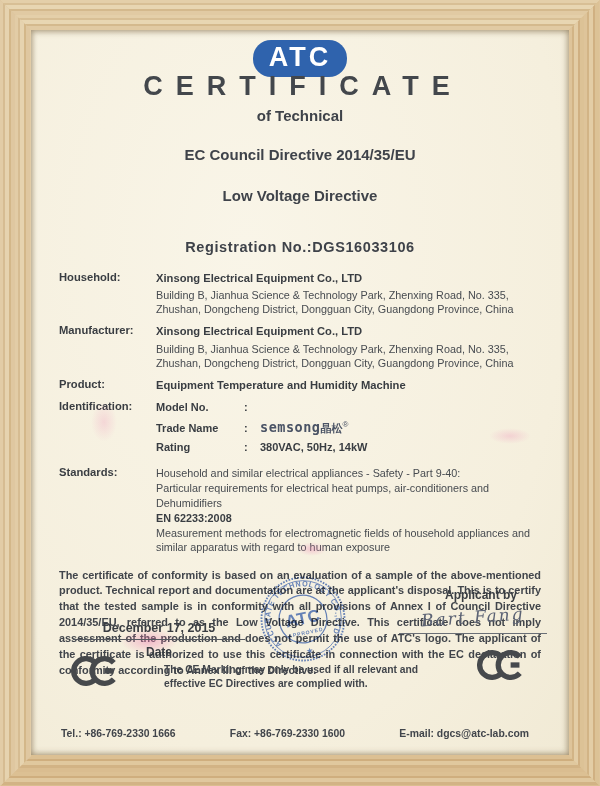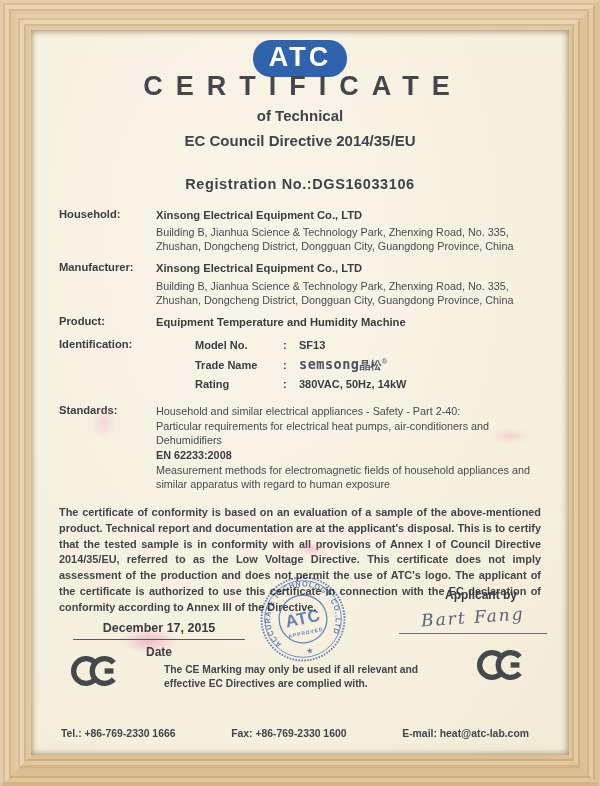--- a/index.html
+++ b/index.html
@@ -30,31 +30,31 @@
   .s2{left:266px;top:512px;width:30px;height:14px;background:radial-gradient(ellipse,rgba(236,120,175,.35),rgba(236,120,175,0) 70%);}
   .s3{left:458px;top:398px;width:42px;height:16px;background:radial-gradient(ellipse,rgba(236,120,175,.25),rgba(236,120,175,0) 70%);}
   .s4{left:60px;top:372px;width:26px;height:40px;background:radial-gradient(ellipse,rgba(236,120,175,.22),rgba(236,120,175,0) 70%);}
   
   .cert-head{text-align:center;}
   .logo-pill{display:inline-block;background:#2f63ad;border-radius:18px;padding:2px 16px 4px;margin-top:2px;}
   .logo-pill span{color:#ffffff;font-weight:bold;font-size:27px;letter-spacing:3px;
      text-shadow:0 0 1px #2f63ad;}
   .cert-title{margin:-6px 0 0;font-size:27px;font-weight:bold;letter-spacing:13px;color:#43474c;text-indent:6px;}
   .cert-sub{margin-top:5px;font-size:15px;font-weight:bold;color:#3f434a;}
-  .cert-dir{margin-top:8px;font-size:15px;font-weight:bold;line-height:1.25;color:#3f434a;}
-  .cert-reg{margin-top:25px;font-size:14.5px;font-weight:bold;letter-spacing:.6px;color:#3e4249;}
+  .cert-dir{margin-top:22px;font-size:15px;font-weight:bold;line-height:1.25;color:#3f434a;}
+  .cert-reg{margin-top:33px;font-size:14.5px;font-weight:bold;letter-spacing:.6px;color:#3e4249;}
   
   .cert-rows{margin-top:16px;}
   .row{display:grid;grid-template-columns:97px 1fr;margin-bottom:8px;}
   .row .lab{font-size:11.2px;font-weight:bold;color:#393d42;}
   .row .val{font-size:10.8px;line-height:1.3;}
   .company{font-weight:bold;font-size:11.2px;margin-bottom:3px;color:#393d42;}
   .addr{color:#474b50;}
   .prod{font-weight:bold;font-size:11.2px;color:#393d42;}
-  .subrow{display:grid;grid-template-columns:88px 16px 1fr;margin-bottom:4px;align-items:baseline;margin-left:39px;}
+  .subrow{display:grid;grid-template-columns:88px 16px 1fr;margin-bottom:4px;align-items:baseline;}
   .subrow .slab,.subrow .colon{font-weight:bold;font-size:11px;color:#393d42;}
   .subrow .sval{font-weight:bold;font-size:11px;color:#393d42;}
   .brand{font-size:13.5px;font-weight:bold;letter-spacing:.5px;color:#4a5365;font-family:"DejaVu Sans Mono","Liberation Mono",monospace;}
   .brand-cjk{font-size:11px;font-weight:bold;color:#4a5365;}
   .brand-reg{font-size:8px;vertical-align:super;color:#4a5365;}
   .std-b{font-weight:bold;font-size:10.8px;line-height:1.3;margin:0 0 1px;color:#393d42;}
   .std-r{font-size:10.8px;line-height:1.3;margin:0 0 1px;color:#474b50;}
   .declaration{margin:13px 0 0;font-size:10.9px;font-weight:bold;line-height:1.45;
     text-align:justify;color:#41454b;}
   
@@ -100,20 +100,21 @@
     <div class="smudge s3"></div>
     <div class="smudge s4"></div>
 
     <header class="cert-head">
       <div class="logo-pill">
         <span>ATC</span>
       </div>
       <h1 class="cert-title">CERTIFICATE</h1>
       <div class="cert-sub">of Technical</div>
       <div class="cert-dir">EC Council Directive 2014/35/EU</div>
+      <div class="cert-dir">Low Voltage Directive</div>
       <div class="cert-reg">Registration No.:DGS16033106</div>
     </header>
 
     <main class="cert-rows">
       <div class="row">
         <div class="lab">Household:</div>
         <div class="val">
           <div class="company">Xinsong Electrical Equipment Co., LTD</div>
           <div class="addr">Building B, Jianhua Science &amp; Technology Park, Zhenxing Road, No. 335, Zhushan, Dongcheng District, Dongguan City, Guangdong Province, China</div>
         </div>
@@ -133,39 +134,38 @@
           <div class="prod">Equipment Temperature and Humidity Machine</div>
         </div>
       </div>
 
       <div class="row">
         <div class="lab">Identification:</div>
         <div class="val">
           <div class="subrow">
             <span class="slab">Model No.</span>
             <span class="colon">:</span>
-            <span class="sval">SF13</span>
           </div>
           <div class="subrow">
             <span class="slab">Trade Name</span>
             <span class="colon">:</span>
             <span><span class="brand">semsong</span><span class="brand-cjk">晶松</span><span class="brand-reg">®</span></span>
           </div>
           <div class="subrow">
             <span class="slab">Rating</span>
             <span class="colon">:</span>
             <span class="sval">380VAC, 50Hz, 14kW</span>
           </div>
         </div>
       </div>
 
       <div class="row">
         <div class="lab">Standards:</div>
         <div class="val">
-          <p class="std-r">Household and similar electrical appliances - Safety - Part 2-40:</p>
+          <p class="std-r">Household and similar electrical appliances - Safety - Part 9-40:</p>
           <p class="std-r">Particular requirements for electrical heat pumps, air-conditioners and Dehumidifiers</p>
           <p class="std-b">EN 62233:2008</p>
           <p class="std-r">Measurement methods for electromagnetic fields of household appliances and similar apparatus with regard to human exposure</p>
         </div>
       </div>
     </main>
 
     <p class="declaration">The certificate of conformity is based on an evaluation of a sample of the above-mentioned product. Technical report and documentation are at the applicant's disposal. This is to certify that the tested sample is in conformity with all provisions of Annex I of Council Directive 2014/35/EU, referred to as the Low Voltage Directive. This certificate does not imply assessment of the production and does not permit the use of ATC's logo. The applicant of the certificate is authorized to use this certificate in connection with the EC declaration of conformity according to Annex III of the Directive.</p>
 
     <div class="cert-footer">
@@ -201,17 +201,17 @@
         <path d="M96.8,17.3 A28,28 0 1 0 96.8,54.7"></path>
         <path d="M76,36 H96"></path>
       </svg>
 
       <div class="ce-note">The CE Marking may only be used if all relevant and effective EC Directives are complied with.</div>
 
 
       <div class="contacts">
         <span>Tel.: +86-769-2330 1666</span>
         <span>Fax: +86-769-2330 1600</span>
-        <span>E-mail: heat@atc-lab.com</span>
+        <span>E-mail: dgcs@atc-lab.com</span>
       </div>
     </div>
   </div>
 </div>
 
 </body></html>

